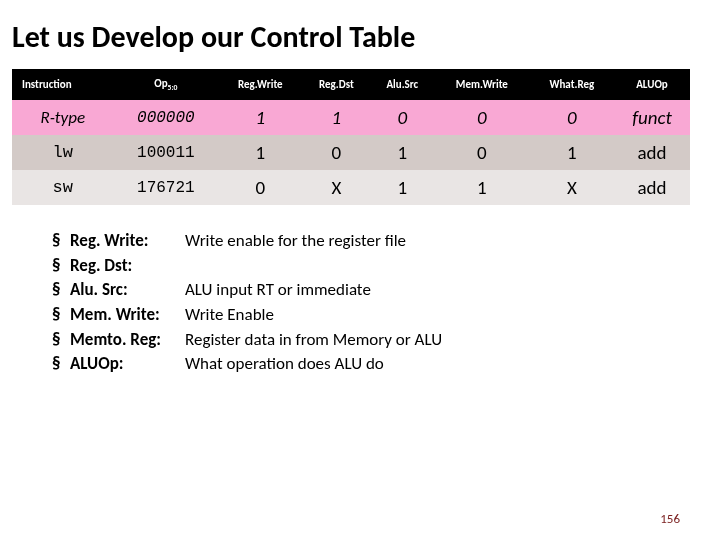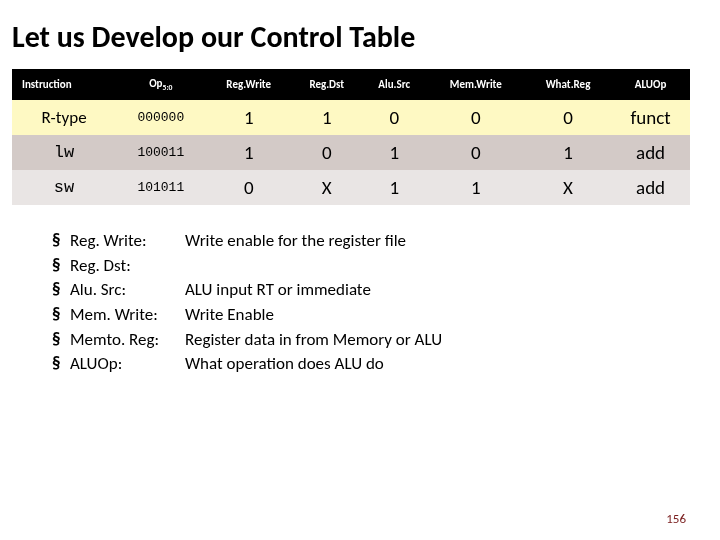--- a/index.html
+++ b/index.html
@@ -35,44 +35,44 @@
     font-size: 11px;
     margin-left: 47px;
   }
   table.ctrl th:first-child { text-align: left; padding-left: 10px; }
   table.ctrl td {
     padding: 6px 4px;
     text-align: center;
     font-size: 19px;
   }
   table.ctrl td.instr { font-size: 17px; }
-  table.ctrl td.op { font-size: 13px; font-family: "Courier New", monospace; }
+  table.ctrl td.op { font-size: 16px; font-family: "Courier New", monospace; }
   table.ctrl td.aluop { font-size: 19px; }
-  table.ctrl tr.r0 td { background: #fef9c3; }
+  table.ctrl tr.r0 td { background: #f9a8d4; font-style: italic; }
   table.ctrl tr.r1 td { background: #d3cac7; }
   table.ctrl tr.r2 td { background: #e9e5e4; }
   .mono { font-family: "Courier New", monospace; margin-top: 32px; }
   .defs {
     margin: 24px 0 0 40px;
     font-size: 17px;
     line-height: 1.45;
   }
   .defs .row { display: flex; }
   .defs .bullet {
     width: 18px; flex-shrink: 0;
     font-weight: 700;
   }
   .defs .term {
     width: 115px; flex-shrink: 0;
-    font-weight: 400;
+    font-weight: 700;
   }
   .defs .desc { flex: 1; }
   .pagenum {
     position: absolute;
-    bottom: 14px; right: 34px;
+    bottom: 14px; right: 40px;
     font-size: 13px;
     color: #7a1f1f;
   }
   sub { font-size: 0.7em; }
 </style>
 </head>
 <body>
 
 <div class="slide">
 
@@ -109,21 +109,21 @@
         <td class="op">100011</td>
         <td>1</td>
         <td>0</td>
         <td>1</td>
         <td>0</td>
         <td>1</td>
         <td class="aluop">add</td>
       </tr>
       <tr class="r2">
         <td class="instr mono">sw</td>
-        <td class="op">101011</td>
+        <td class="op">176721</td>
         <td>0</td>
         <td>X</td>
         <td>1</td>
         <td>1</td>
         <td>X</td>
         <td class="aluop">add</td>
       </tr>
     </tbody>
   </table>
 

